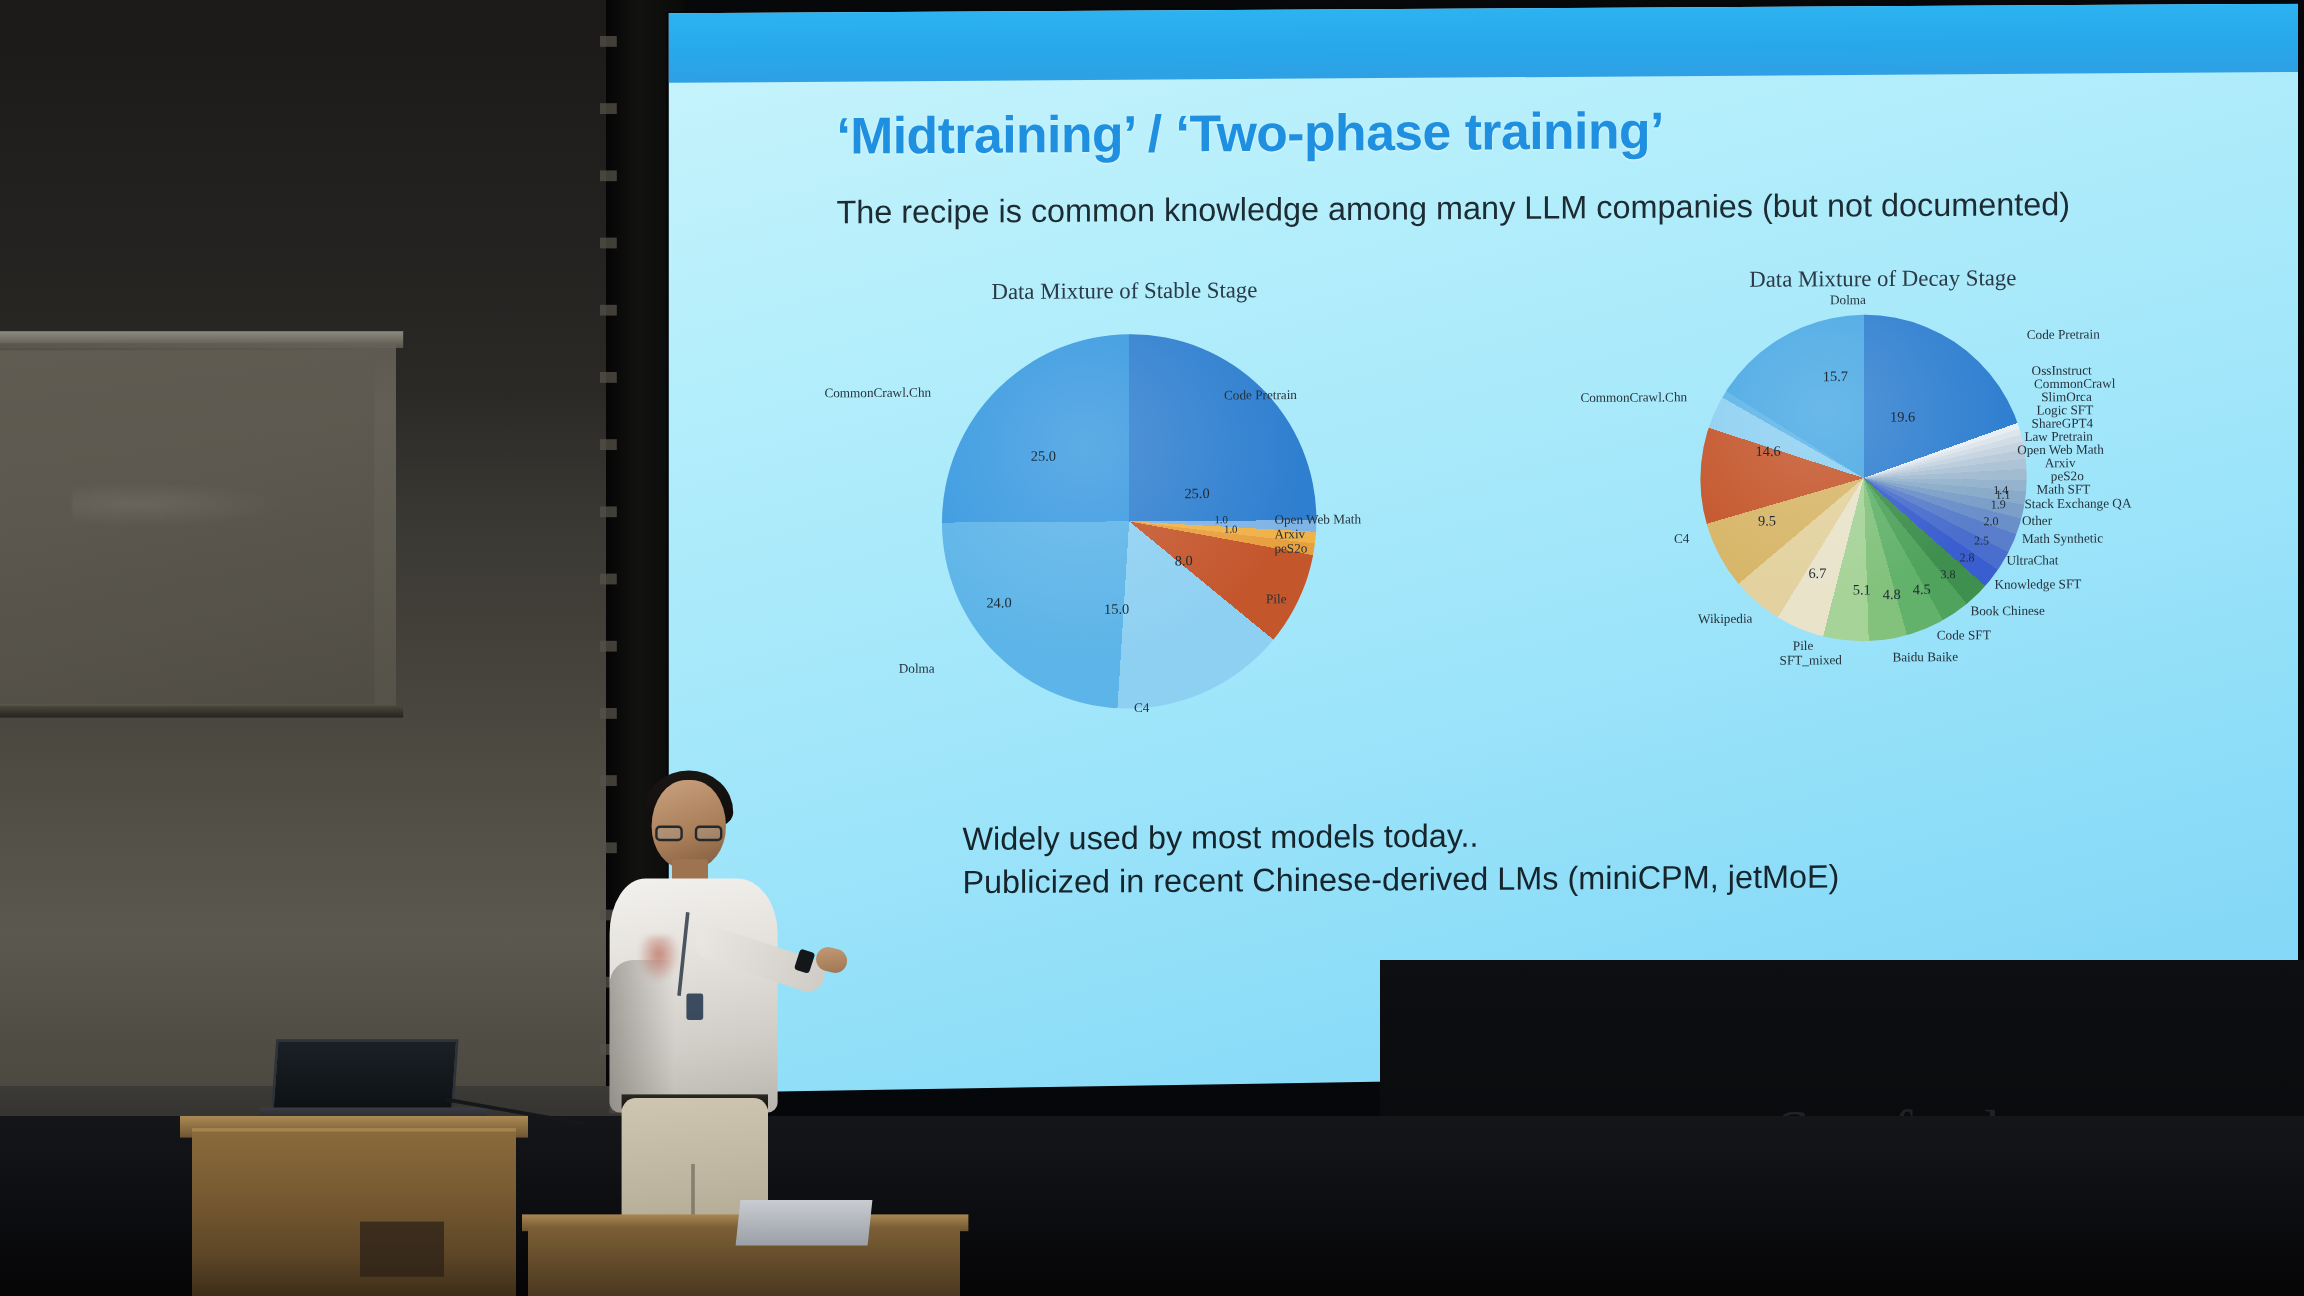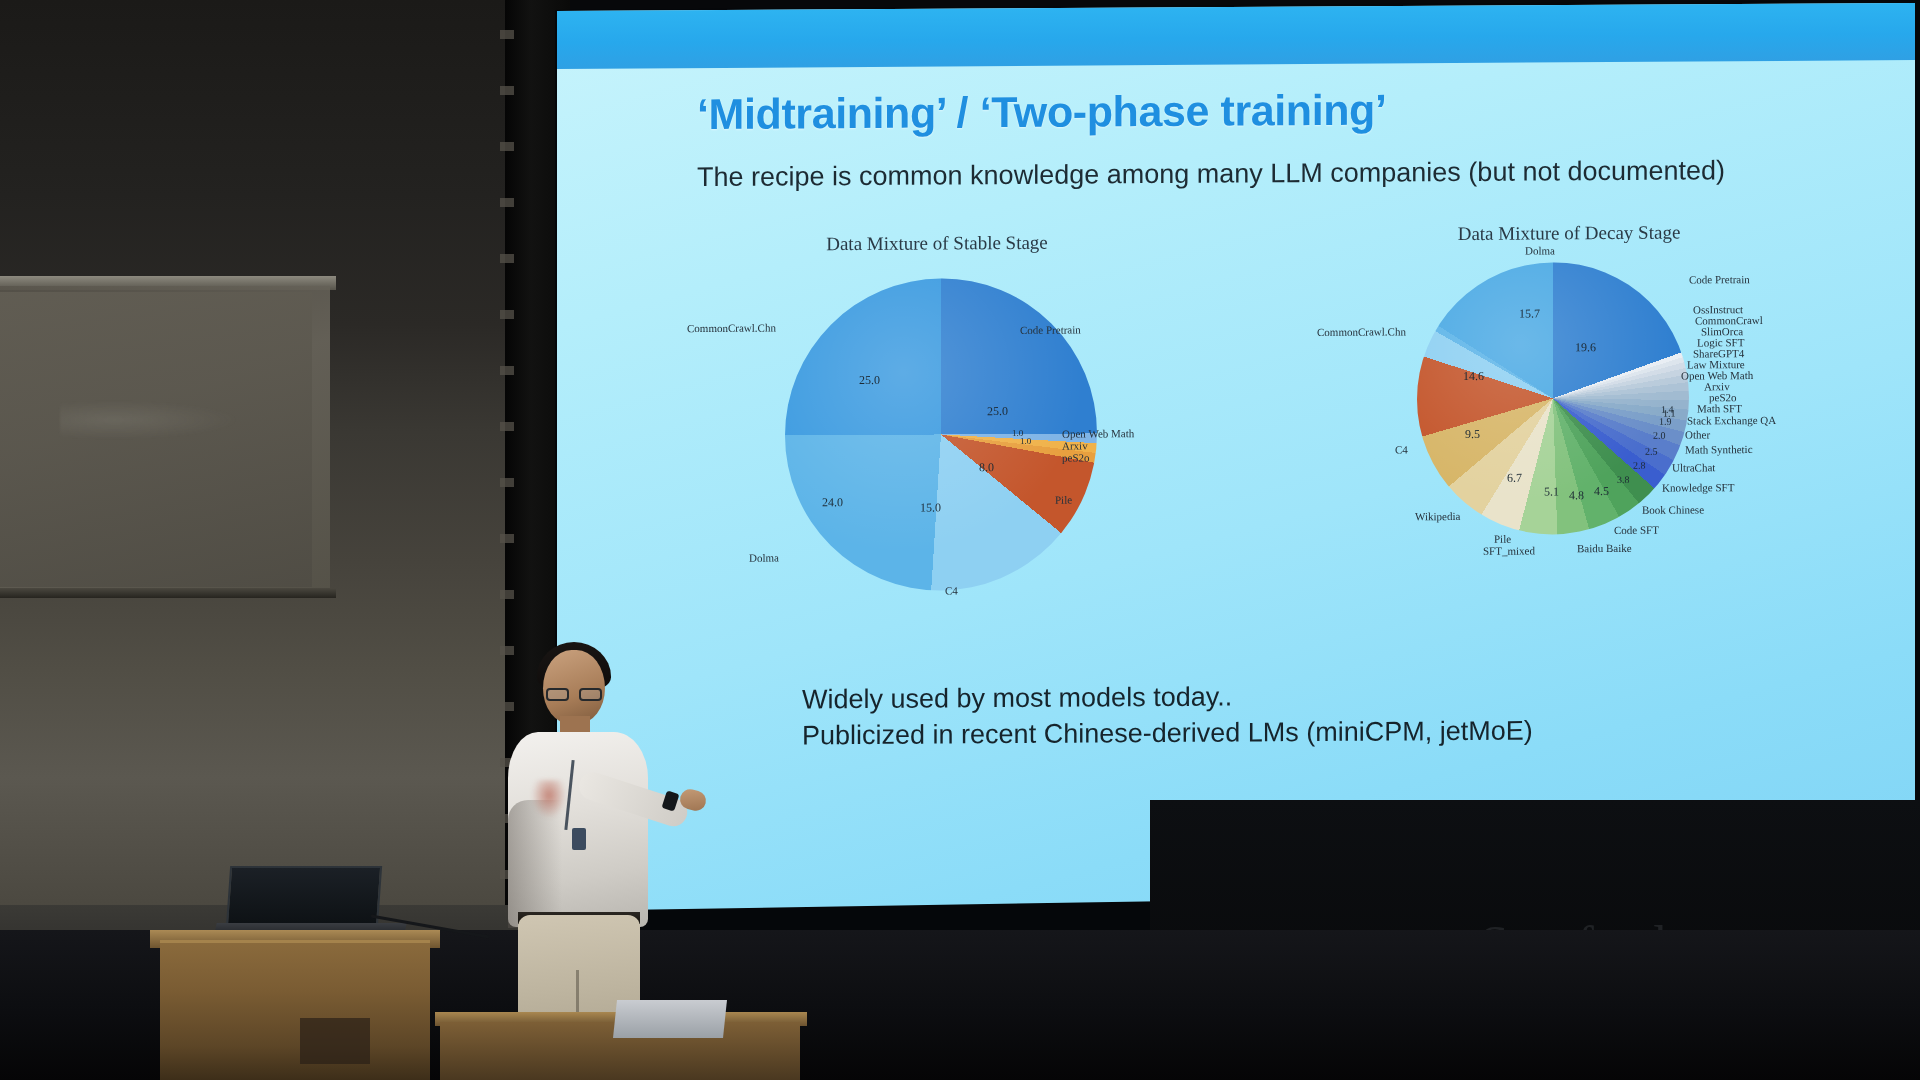--- a/index.html
+++ b/index.html
@@ -367,21 +367,21 @@
         <div class="lbl" style="left:385px; top:282px;">Book Chinese</div>
         <div class="lbl" style="left:405px; top:260px;">Knowledge SFT</div>
         <div class="lbl" style="left:415px; top:240px;">UltraChat</div>
         <div class="lbl" style="left:428px; top:222px;">Math Synthetic</div>
         <div class="lbl" style="left:428px; top:207px;">Other</div>
         <div class="lbl" style="left:430px; top:193px;">Stack Exchange QA</div>
         <div class="lbl" style="left:440px; top:181px;">Math SFT</div>
         <div class="lbl" style="left:452px; top:170px;">peS2o</div>
         <div class="lbl" style="left:447px; top:159px;">Arxiv</div>
         <div class="lbl" style="left:424px; top:148px;">Open Web Math</div>
-        <div class="lbl" style="left:430px; top:137px;">Law Mixture</div>
+        <div class="lbl" style="left:430px; top:137px;">Law Pretrain</div>
         <div class="lbl" style="left:436px; top:126px;">ShareGPT4</div>
         <div class="lbl" style="left:440px; top:115px;">Logic SFT</div>
         <div class="lbl" style="left:444px; top:104px;">SlimOrca</div>
         <div class="lbl" style="left:438px; top:93px;">CommonCrawl</div>
         <div class="lbl" style="left:436px; top:82px;">OssInstruct</div>
         <div class="lbl" style="left:432px; top:52px;">Code Pretrain</div>
       </div>
 
       <div class="slide-foot">
         <div>Widely used by most models today..</div>

